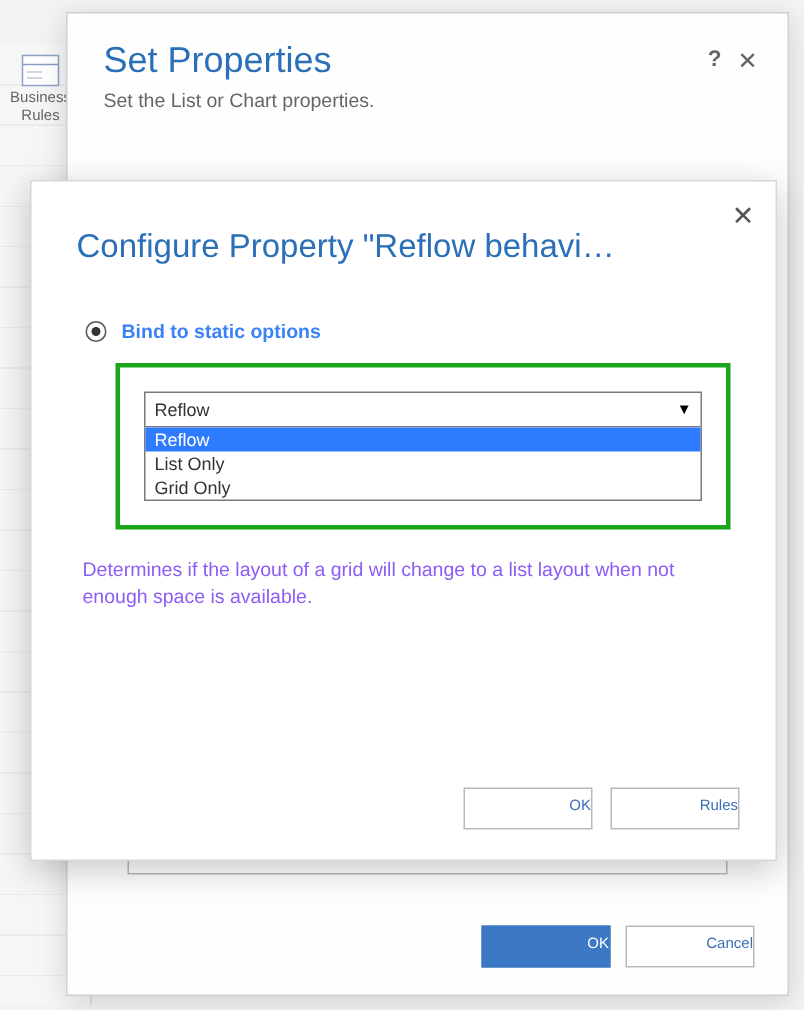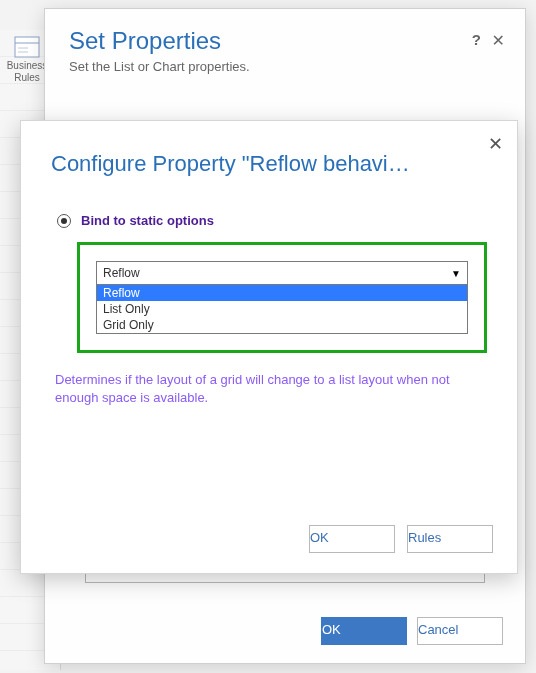--- a/index.html
+++ b/index.html
@@ -39,39 +39,39 @@
   }
   .empty-box{
     position:absolute;left:12px;bottom:10px;right:12px;height:70px;
     border:1px solid #b9b9b9;background:#fff;
   }
   .outer-buttons{
     position:absolute;right:22px;bottom:18px;display:flex;gap:10px;
   }
   .btn{
     min-width:84px;height:26px;border:1px solid #b9b9b9;background:#fff;
-    color:#3b6fb5;font-size:13px;text-align:left;line-height:24px;cursor:pointer;
+    color:#3b6fb5;font-size:10px;text-align:right;line-height:24px;cursor:pointer;
   }
   .btn.primary{background:#3c78c3;color:#fff;border-color:#3c78c3;}
   
   .inner-dialog{
     position:absolute;left:20px;top:120px;width:496px;height:452px;
     background:#fff;border:1px solid #d6d6d6;
     box-shadow:0 6px 22px rgba(0,0,0,.22);
   }
   .inner-close{
     position:absolute;top:12px;right:14px;font-size:18px;color:#555;cursor:pointer;
   }
   .inner-title{
     color:#2a6fb7;font-size:22px;font-weight:400;
     margin:30px 30px 0 30px;white-space:nowrap;overflow:hidden;text-overflow:ellipsis;
     max-width:410px;
   }
   .radio-row{
-    margin:36px 0 0 36px;display:flex;align-items:center;gap:10px;font-weight:bold;color:#4c1d95;
+    margin:36px 0 0 36px;display:flex;align-items:center;gap:10px;font-weight:bold;color:#3b82f6;
   }
   .radio{
     width:12px;height:12px;border:1px solid #555;border-radius:50%;
     display:inline-flex;align-items:center;justify-content:center;
   }
   .radio .dot{width:6px;height:6px;background:#333;border-radius:50%;}
   .select-wrap{
     margin:14px 30px 0 56px;position:relative;
     border:3px solid #1aa51a;padding:16px;
   }

